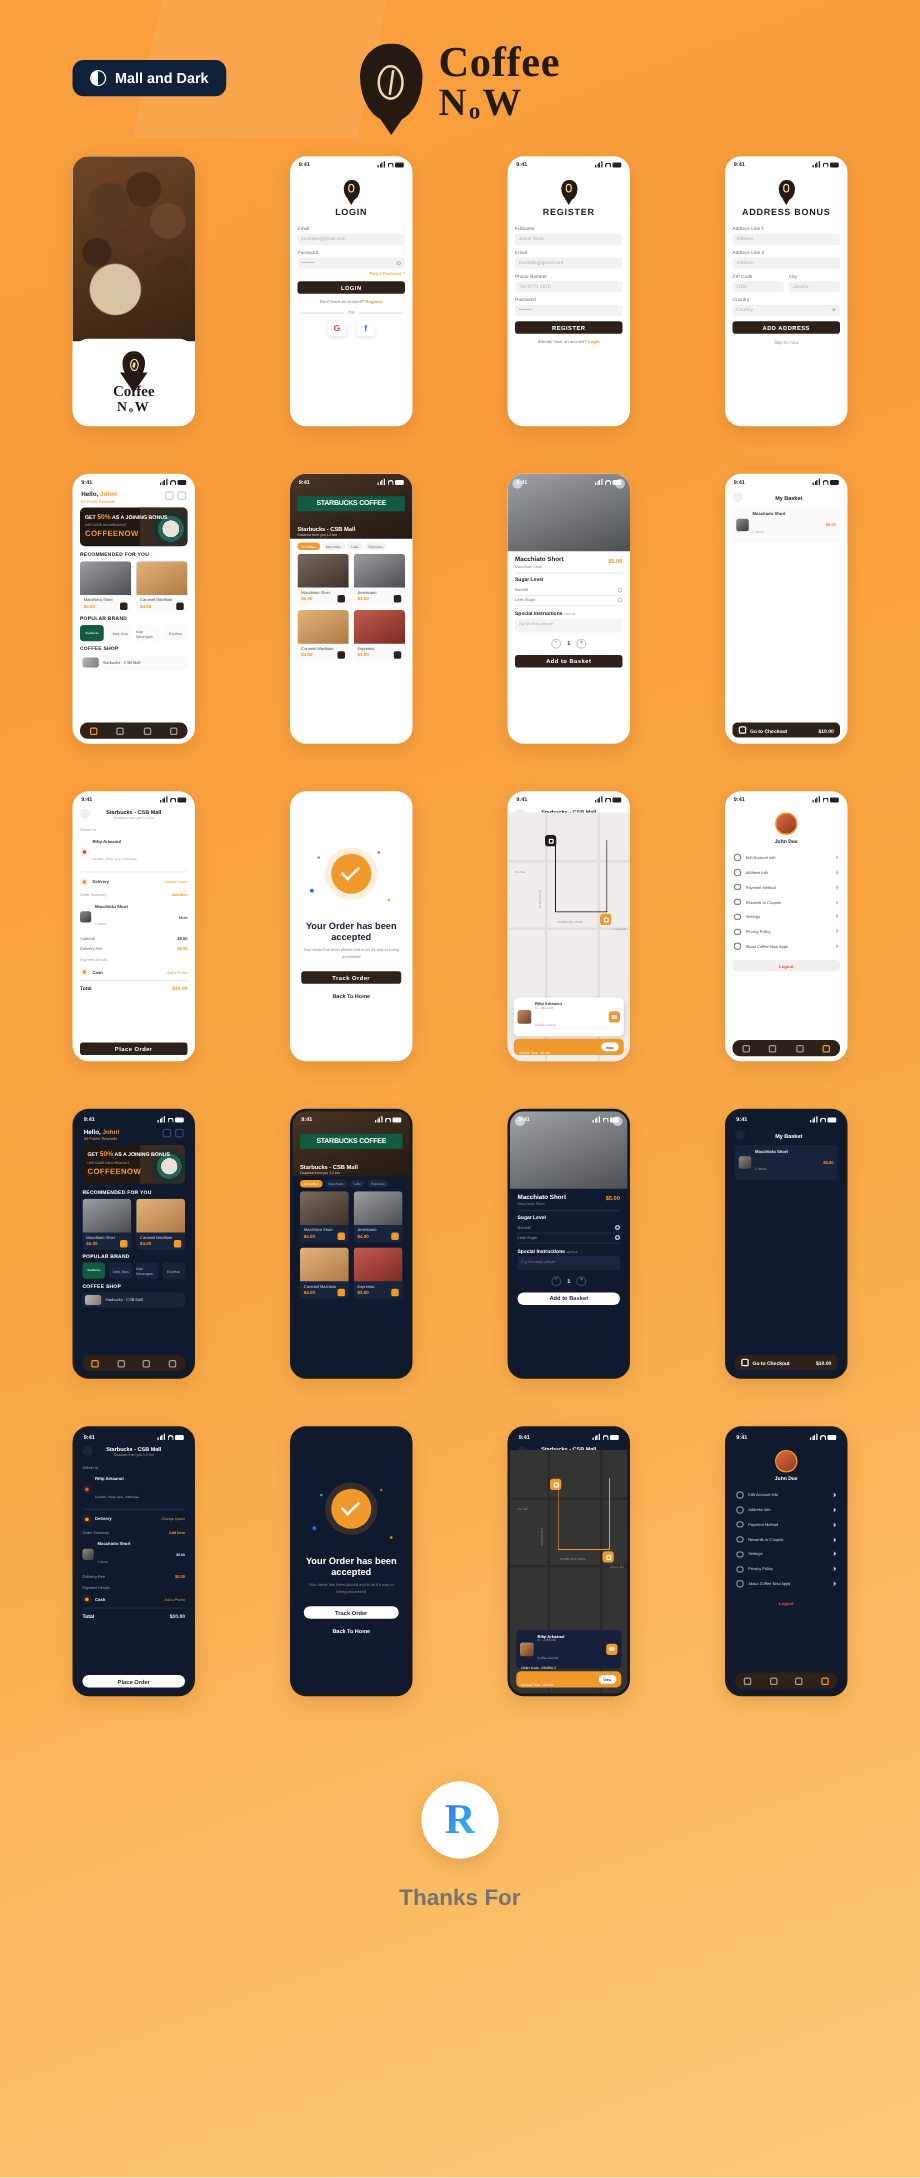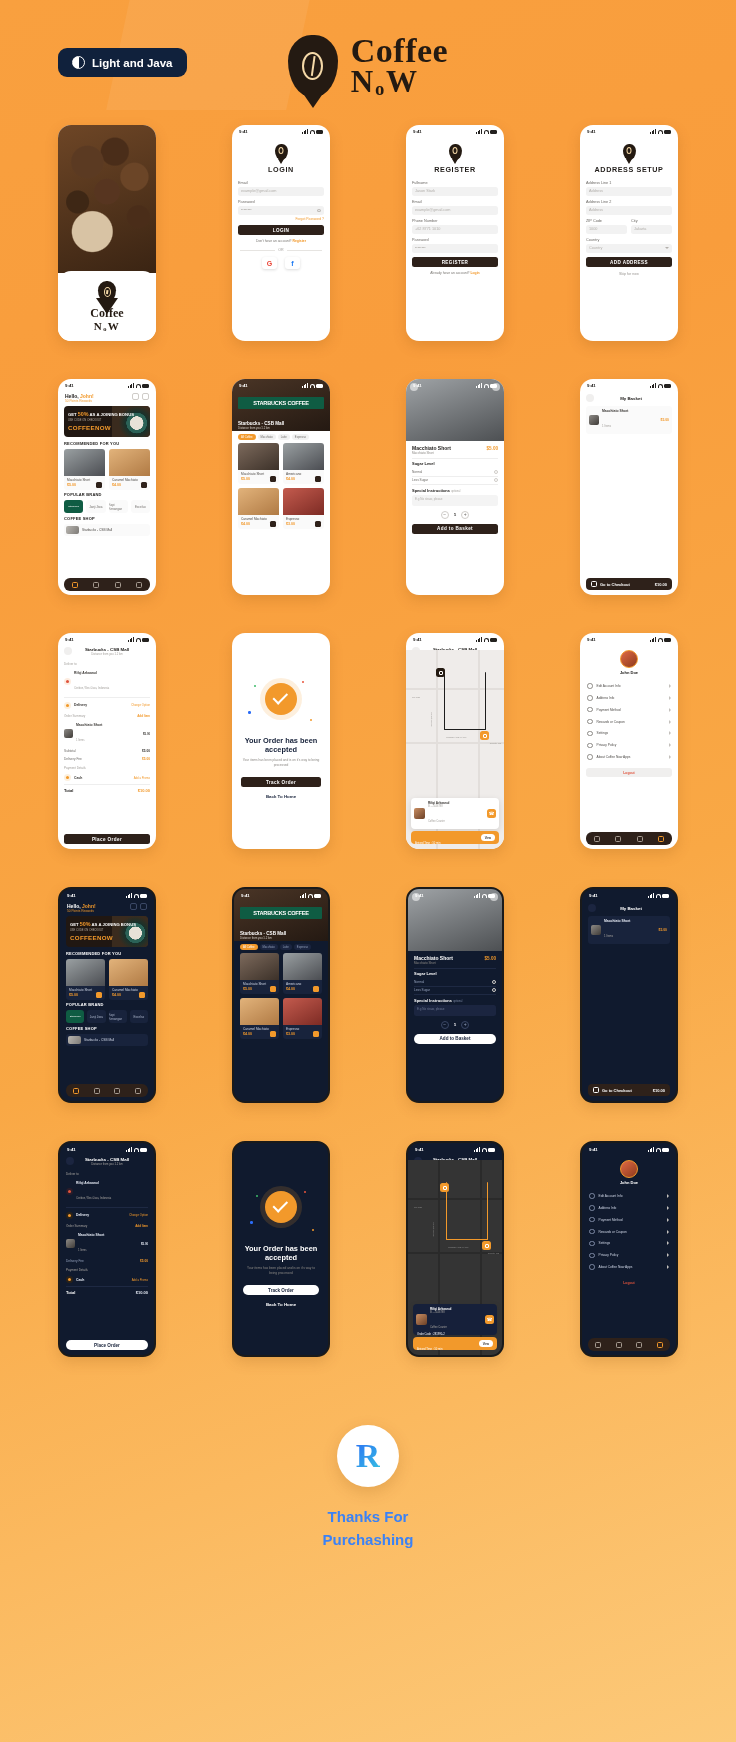--- a/index.html
+++ b/index.html
@@ -303,31 +303,31 @@
             align-items:center; justify-content:center; font-size:3.4px; color:#e0533c; font-weight:700; }
   .phone.dark .logout { background:transparent; }
 
   
   .footer { text-align:center; padding-top:30px; }
   .fcircle { width:62px;height:62px;border-radius:50%;background:#fff;margin:0 auto 18px;
     display:flex;align-items:center;justify-content:center; box-shadow:0 5px 16px rgba(120,60,0,.18); }
   .fcircle span { font-family:"Liberation Serif", serif; font-size:34px; font-weight:700;
     background:linear-gradient(135deg,#2b6cf6,#36c7e0); -webkit-background-clip:text;
     background-clip:text; color:transparent; }
-  .fthanks { color:#3b82f6; font-size:15px; font-weight:700; line-height:1.55; }
+  .fthanks { color:#737373; font-size:18px; font-weight:700; line-height:1.55; }
 </style>
 </head>
 <body>
 
 <div class="sheen"></div>
 
 <div class="header">
   <div class="ld-badge">
     <span class="ld-ic"></span>
-    <span>Light and Java</span>
+    <span>Mall and Dark</span>
   </div>
   <div class="logo-wrap">
     <div class="pin">
         <div class="bean"></div>
       </div>
     <div class="logo-txt">
       <div class="l1">Coffee</div>
       <div class="l2">NₒW</div>
     </div>
   </div>
@@ -440,21 +440,21 @@
               <i></i>
             </span>
         <span class="wifi"></span>
         <span class="batt"></span>
           </span>
       </div>
       <div class="pbody">
         <div class="auth-logo">
             <div class="bn"></div>
           </div>
-        <div class="auth-title center">ADDRESS SETUP</div>
+        <div class="auth-title center">ADDRESS BONUS</div>
         <div class="fld-label">Address Line 1</div>
         <div class="fld">Address</div>
         <div class="fld-label">Address Line 2</div>
         <div class="fld">Address</div>
         <div class="two">
           <div>
             <div class="fld-label">ZIP Code</div>
             <div class="fld">1000</div>
           </div>
           <div>
@@ -1352,14 +1352,13 @@
       </div>
     </div>
   </div>
 </div>
 
 <div class="footer">
   <div class="fcircle">
     <span>R</span>
   </div>
   <div class="fthanks">Thanks For</div>
-  <div class="fthanks">Purchashing</div>
 </div>
 
 </body></html>

